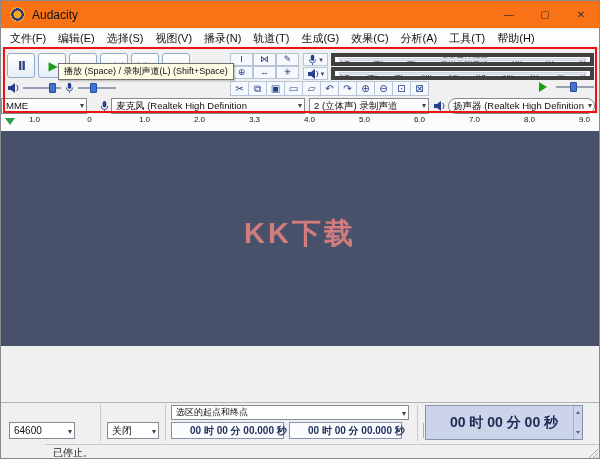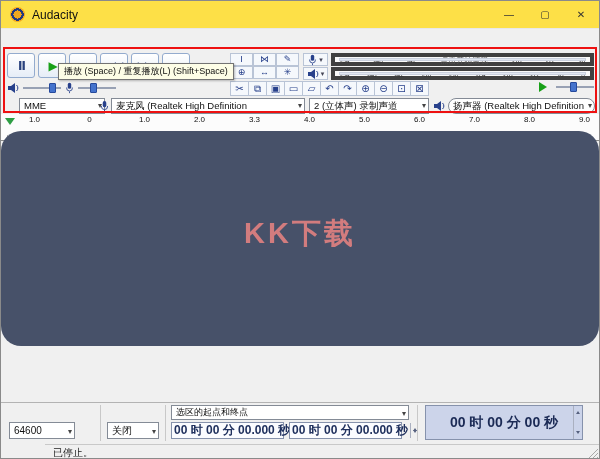--- a/index.html
+++ b/index.html
@@ -1,21 +1,21 @@
 <!DOCTYPE html>
 <html><head>
 <meta charset="utf-8">
 <style>
   * { margin:0; padding:0; box-sizing:border-box; }
   html,body { font-family:"Liberation Sans","DejaVu Sans",sans-serif; background:#ffffff; }
   .window { position:relative; width:600px; height:459px; background:#f0f0f0;
             border:1px solid #8a8a8a; overflow:hidden; }
 
   
-  .titlebar { position:absolute; top:0; left:0; right:0; height:28px; background:#fde047;
+  .titlebar { position:absolute; top:0; left:0; right:0; height:28px; background:#f97316;
               display:flex; align-items:center; border-bottom:1px solid #e8e8e8; }
   .app-icon { width:15px; height:15px; margin:0 7px 0 9px; border-radius:50%;
               background:radial-gradient(circle,#f2a71e 0 38%,#24387f 39% 58%,#f2a71e 59% 78%,#24387f 79%); }
   .title { font-size:12px; color:#111; }
   .win-controls { margin-left:auto; display:flex; height:100%; }
   .win-btn { width:36px; display:flex; align-items:center; justify-content:center;
              font-size:10px; color:#333; }
 
   
   .menubar { position:absolute; top:28px; left:0; right:0; height:20px; background:#fdfdfd;
@@ -80,32 +80,32 @@
              border-left:5px solid transparent; border-right:5px solid transparent;
              border-top:7px solid #2e9e44; }
   .ruler-labels { position:absolute; left:6px; top:1px; display:flex; }
   .ruler-label { width:55px; text-align:center; font-size:8px; color:#111; }
   .ruler-ticks { position:absolute; left:6px; right:0; bottom:0; height:5px;
     background-image:repeating-linear-gradient(90deg,#555 0 1px,transparent 1px 55px),
                      repeating-linear-gradient(90deg,#a8a8a8 0 1px,transparent 1px 11px);
     background-position:33px 0, 0 0; }
 
   
-  .track-area { position:absolute; top:130px; left:0; right:0; height:215px; background:#475169;border-radius:20px; }
+  .track-area { position:absolute; top:130px; left:0; right:0; height:215px; background:#475169; }
   .watermark { position:absolute; top:83px; left:0; right:0; text-align:center;
                font-size:29px; font-weight:bold; letter-spacing:3px;
                color:rgba(222,128,128,0.92); }
 
   
   .selection-bar { position:absolute; top:401px; left:0; right:0; height:42px;
                    background:#f0f0f0; border-top:1px solid #b3b3b3; }
   .sep { position:absolute; top:404px; width:1px; height:36px; background:#c8c8c8; }
   .time-field { position:absolute; top:421px; height:17px; display:flex; align-items:center;
                 background:#fbfcff; border:1px solid #8692ac; }
-  .time-text { font-size:12px; font-weight:bold; color:#20315e; padding:0 2px; white-space:nowrap; }
+  .time-text { font-size:10px; font-weight:bold; color:#20315e; padding:0 18px; white-space:nowrap; }
   .spin { width:9px; height:100%; border-left:1px solid #aab0c0; position:relative; }
   .spin::before { content:""; position:absolute; left:2px; top:3px;
                   border:2px solid transparent; border-bottom:3px solid #55607e; }
   .spin::after { content:""; position:absolute; left:2px; bottom:3px;
                  border:2px solid transparent; border-top:3px solid #55607e; }
   .position-field { position:absolute; left:424px; top:404px; width:158px; height:35px;
                     background:#ccd4ea; border:1px solid #8692ac; display:flex;
                     align-items:center; justify-content:center; }
   .position-text { font-size:14px; font-weight:bold; color:#1b2a55; white-space:nowrap; }
   .position-field .spin { height:100%; position:absolute; right:0; top:0; }
@@ -131,20 +131,34 @@
   <div class="titlebar">
     <div class="app-icon"></div>
     <div class="title">Audacity</div>
     <div class="win-controls">
       <div class="win-btn">—</div>
       <div class="win-btn">▢</div>
       <div class="win-btn">✕</div>
     </div>
   </div>
 
+  <div class="menubar">
+
+  <div class="menu-item">文件(F)</div>
+      <div class="menu-item">编辑(E)</div>
+      <div class="menu-item">选择(S)</div>
+      <div class="menu-item">视图(V)</div>
+      <div class="menu-item">播录(N)</div>
+      <div class="menu-item">轨道(T)</div>
+      <div class="menu-item">生成(G)</div>
+      <div class="menu-item">效果(C)</div>
+      <div class="menu-item">分析(A)</div>
+      <div class="menu-item">工具(T)</div>
+      <div class="menu-item">帮助(H)</div>
+    </div>
 
   <div class="toolbar-zone"></div>
 
   <div class="transport">
 
   <div class="t-btn" style="color: rgb(41, 65, 125);">Ⅱ</div>
       <div class="t-btn" style="color: rgb(24, 160, 24);">▶</div>
       <div class="t-btn" style="color: rgb(41, 65, 125);">■</div>
       <div class="t-btn" style="color: rgb(41, 65, 125);">◀◀</div>
       <div class="t-btn" style="color: rgb(41, 65, 125);">▶▶</div>
@@ -232,41 +246,41 @@
     </div>
 
   <div class="speed-bar">
     <div class="play-tri"></div>
     <div class="slider">
       <div class="thumb" style="left:14px;"></div>
     </div>
   </div>
 
   <div class="device-bar"></div>
-  <div class="combo" style="left:18px; top:97px; width:86px;">MME</div>
+  <div class="combo" style="left:0; top:97px; width:86px;">MME</div>
   <div class="dev-icon" style="left:96px;">
     <svg width="9" height="13" viewBox="0 0 10 14">
       <rect x="3" y="1" width="4" height="7" rx="2" fill="#27408b"></rect>
       <path d="M1.5 6.5a3.5 4 0 0 0 7 0" fill="none" stroke="#27408b"></path>
       <line x1="5" y1="11" x2="5" y2="13" stroke="#27408b"></line>
     </svg>
   </div>
   <div class="combo" style="left:110px; top:97px; width:194px;">麦克风 (Realtek High Definition</div>
   <div class="combo" style="left:308px; top:97px; width:120px;">2 (立体声) 录制声道</div>
   <div class="dev-icon" style="left:431px;">
     <svg width="12" height="12" viewBox="0 0 12 12">
       <path d="M1 4h3l4-3v10L4 8H1z" fill="#27408b"></path>
       <path d="M9.5 3a4 4 0 0 1 0 6" stroke="#27408b" fill="none"></path>
     </svg>
   </div>
   <div class="combo" style="left:447px; top:97px; width:147px;border-radius:8px;">扬声器 (Realtek High Definition</div>
 
   <div class="red-annotation"></div>
 
-  <div class="tooltip">播放 (Space) / 重复播放(L) (Shift+Space)</div>
+  <div class="tooltip">播放 (Space) / 录制声道(L) (Shift+Space)</div>
 
   <div class="ruler">
     <div class="pin-tri"></div>
     <div class="ruler-labels">
 
     <div class="ruler-label">1.0</div>
         <div class="ruler-label">0</div>
         <div class="ruler-label">1.0</div>
         <div class="ruler-label">2.0</div>
         <div class="ruler-label">3.3</div>

